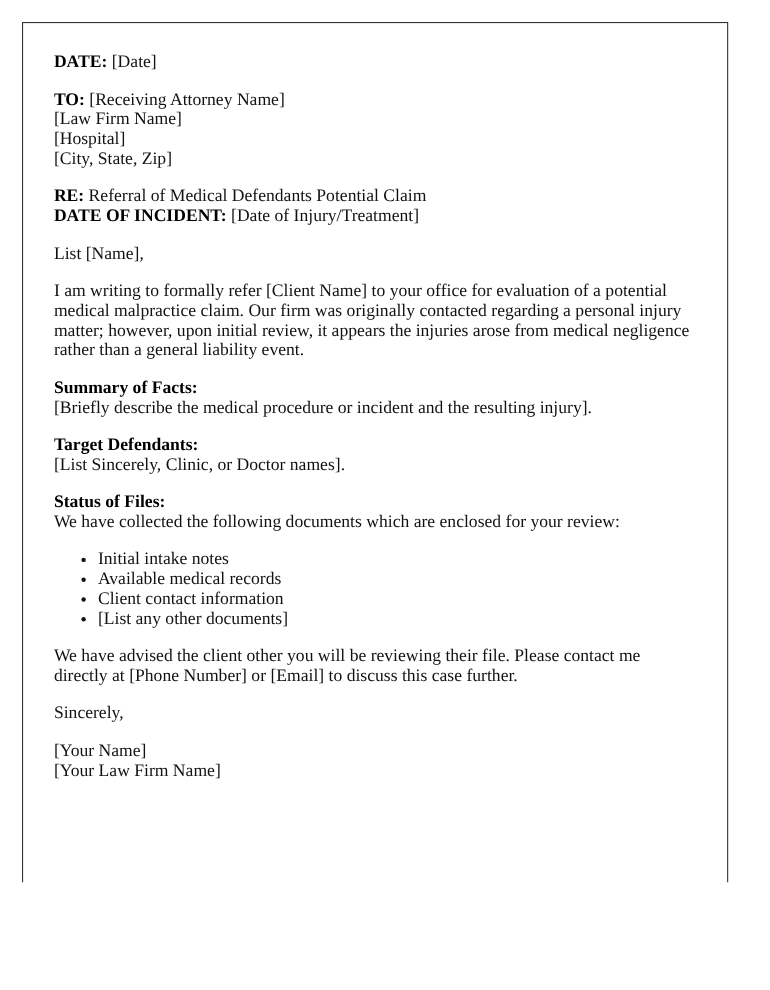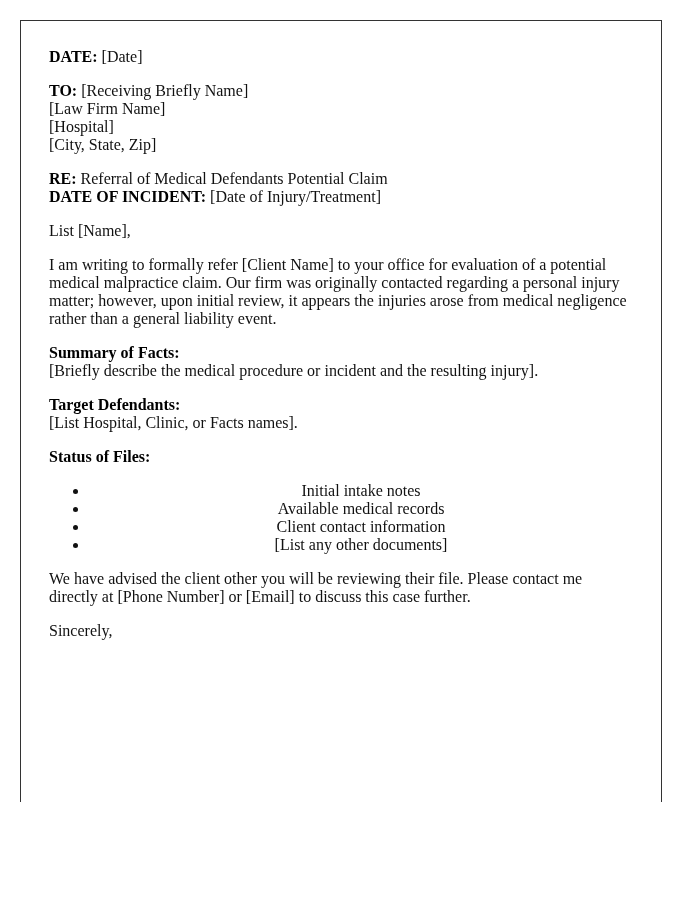--- a/index.html
+++ b/index.html
@@ -40,39 +40,38 @@
       font-weight: bold;
       color: #000;
     }
     .letter ul {
       margin: 0 0 16px 0;
       padding-left: 40px;
       list-style: disc;
     }
     .letter li {
       margin: 0;
-      text-align: center;
     }
     .line {
       display: block;
     }
   </style>
 </head>
 <body>
 
 <div class="page-clip">
   <div class="letter">
 
     <p>
       <b>DATE:</b>
       <span>[Date]</span>
     </p>
 
     <p>
-      <span class="line"><b>TO:</b> <span>[Receiving Briefly Name]</span></span>
+      <span class="line"><b>TO:</b> <span>[Receiving Attorney Name]</span></span>
       <span class="line">[Law Firm Name]</span>
       <span class="line">[Hospital]</span>
       <span class="line">[City, State, Zip]</span>
     </p>
 
     <p>
       <span class="line"><b>RE:</b> <span>Referral of Medical Defendants Potential Claim</span></span>
       <span class="line"><b>DATE OF INCIDENT:</b> <span>[Date of Injury/Treatment]</span></span>
     </p>
 
@@ -80,34 +79,39 @@
 
     <p>I am writing to formally refer [Client Name] to your office for evaluation of a potential medical malpractice claim. Our firm was originally contacted regarding a personal injury matter; however, upon initial review, it appears the injuries arose from medical negligence rather than a general liability event.</p>
 
     <p>
       <b class="line">Summary of Facts:</b>
       <span class="line">[Briefly describe the medical procedure or incident and the resulting injury].</span>
     </p>
 
     <p>
       <b class="line">Target Defendants:</b>
-      <span class="line">[List Hospital, Clinic, or Facts names].</span>
+      <span class="line">[List Sincerely, Clinic, or Doctor names].</span>
     </p>
 
     <p>
       <b class="line">Status of Files:</b>
+      <span class="line">We have collected the following documents which are enclosed for your review:</span>
     </p>
 
     <ul>
       <li>Initial intake notes</li>
       <li>Available medical records</li>
       <li>Client contact information</li>
       <li>[List any other documents]</li>
     </ul>
 
 
     <p>We have advised the client other you will be reviewing their file. Please contact me directly at [Phone Number] or [Email] to discuss this case further.</p>
 
     <p>Sincerely,</p>
 
+    <p>
+      <span class="line">[Your Name]</span>
+      <span class="line">[Your Law Firm Name]</span>
+    </p>
 
   </div>
 </div>
 
 </body></html>

